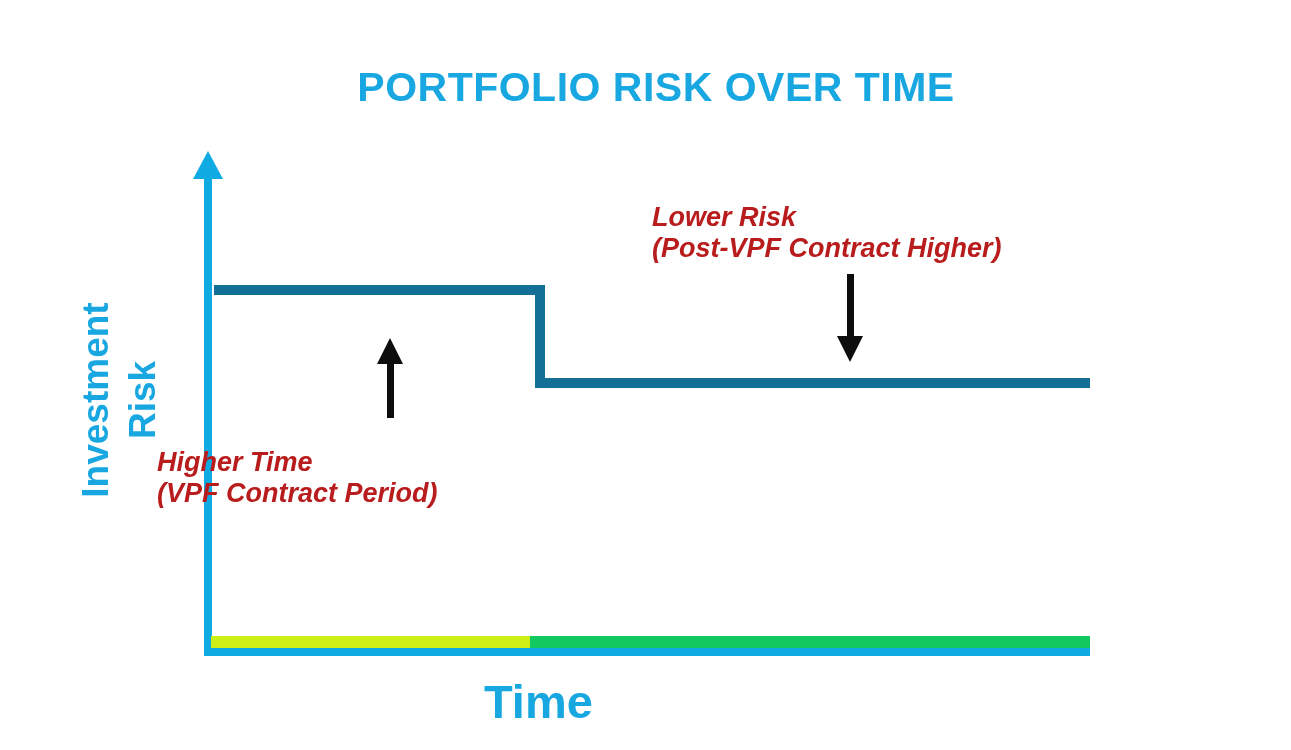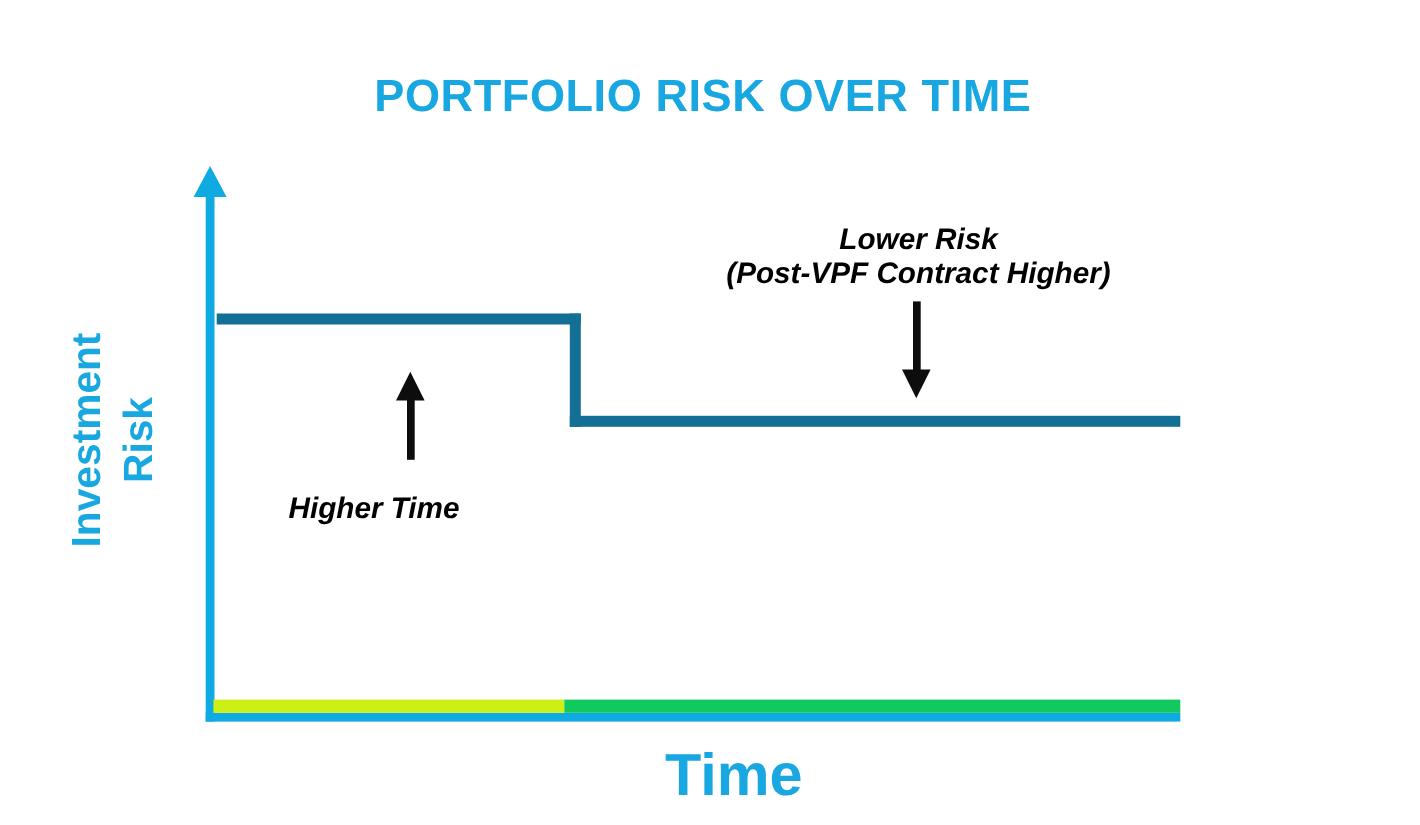--- a/index.html
+++ b/index.html
@@ -5,20 +5,21 @@
   * { margin: 0; padding: 0; box-sizing: border-box; }
   html, body { background: #ffffff; }
   body { font-family: "Liberation Sans", sans-serif; }
 
   .canvas {
     position: relative;
     width: 1073px;
     height: 750px;
     background: #ffffff;
     overflow: hidden;
+    margin-left: 17px;
   }
 
   .chart-title {
     position: absolute;
     left: 0; top: 64px;
     width: 1278px;
     text-align: center;
     font-size: 41px;
     font-weight: 800;
     letter-spacing: 0.5px;
@@ -99,26 +100,25 @@
     position: absolute;
     left: 518px; top: 378px;
     width: 638px; height: 10px;
     background: #146F96;
   }
 
   
   .annotation {
     position: absolute;
     width: 400px;
-    text-align: center;
     font-size: 27px;
     font-weight: bold;
     font-style: italic;
     line-height: 31px;
-    color: #000000;
+    color: #b91c1c;
   }
   .annotation-higher { left: 140px; top: 447px; }
   .annotation-lower  { left: 635px; top: 202px; }
 
   .arrow-shaft {
     position: absolute;
     width: 7px;
     background: #0d0d0d;
   }
   .up-arrow-shaft   { left: 370px; top: 362px; height: 56px; }
@@ -138,22 +138,22 @@
     width: 0; height: 0;
     border-left: 13px solid transparent;
     border-right: 13px solid transparent;
     border-top: 26px solid #0d0d0d;
   }
 
   .x-label {
     position: absolute;
     left: 467px; top: 674px;
     width: 400px;
-    text-align: center;
-    font-size: 54px;
+    text-align: left;
+    font-size: 47px;
     font-weight: 800;
     color: #18A7E0;
   }
 </style>
 </head>
 <body>
 
 <div class="canvas">
 
   <div class="chart-title">PORTFOLIO RISK OVER TIME</div>
@@ -172,20 +172,21 @@
   <div class="bar-postvpf"></div>
 
   <div class="risk-line-high"></div>
   <div class="risk-line-drop"></div>
   <div class="risk-line-low"></div>
 
   <div class="up-arrow-shaft arrow-shaft"></div>
   <div class="up-arrow-head"></div>
   <div class="annotation annotation-higher">
     <div>Higher Time</div>
+    <div>(VPF Contract Period)</div>
   </div>
 
   <div class="annotation annotation-lower">
     <div>Lower Risk</div>
     <div>(Post-VPF Contract Higher)</div>
   </div>
   <div class="down-arrow-shaft arrow-shaft"></div>
   <div class="down-arrow-head"></div>
 
   <div class="x-label">Time</div>

